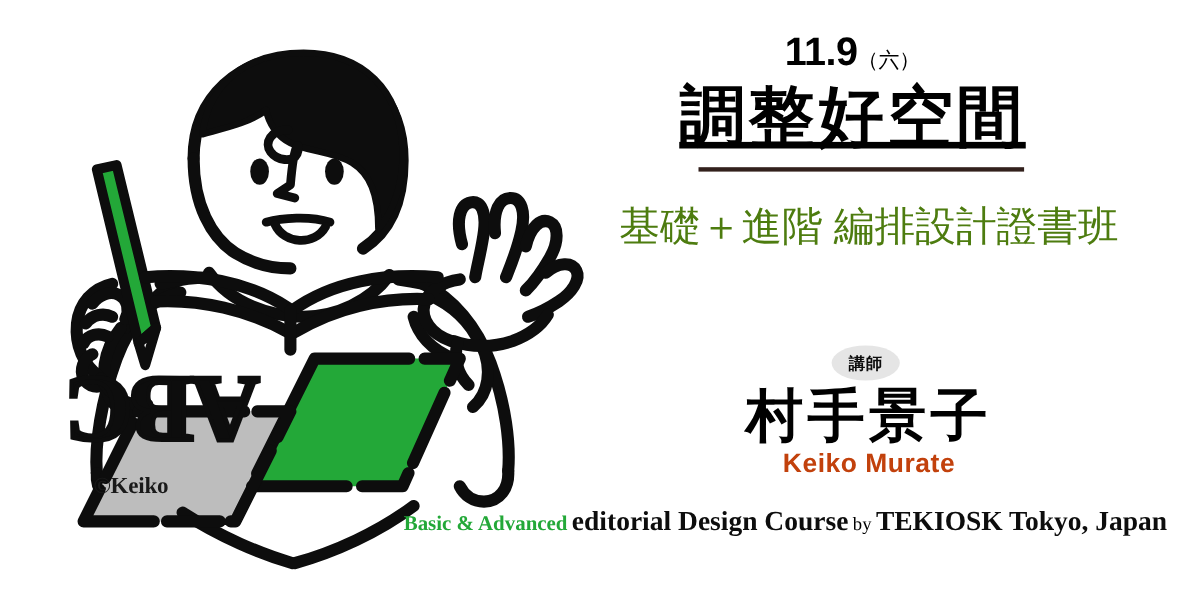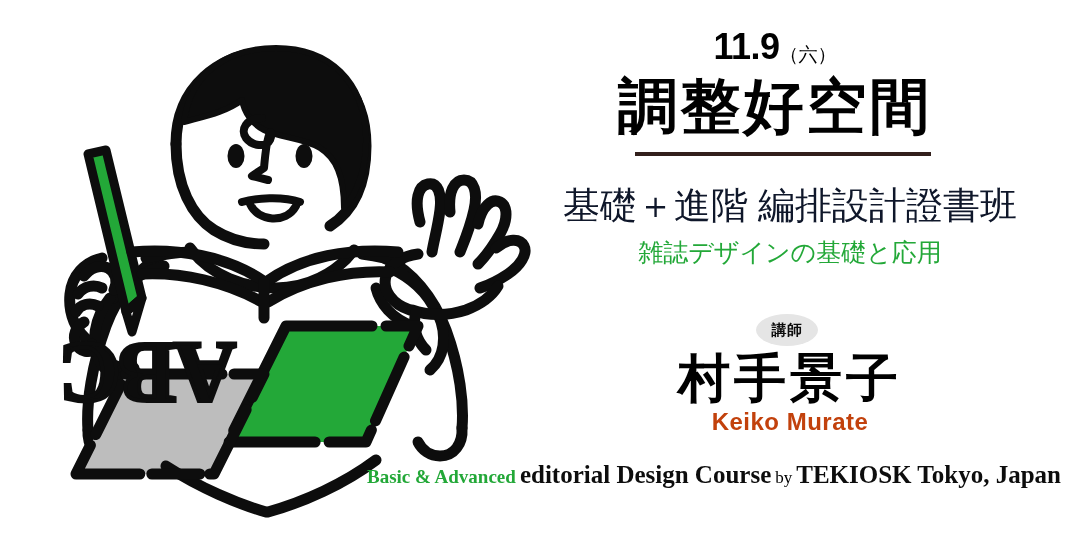--- a/index.html
+++ b/index.html
@@ -80,20 +80,21 @@
     left:0;
     width:470px;
     text-align:center;
     font-family:"DejaVu Sans", sans-serif;
     font-weight:700;
     font-size:60px;
     line-height:1.0;
     letter-spacing:3px;
     color:#000;
     white-space:nowrap;
+    text-decoration:underline;
   }
   .title-rule{
     position:absolute;
     top:152px;
     left:95px;
     width:296px;
     height:4px;
     background:#32201c;
   }
 
@@ -101,21 +102,21 @@
     position:absolute;
     top:186px;
     left:0;
     width:500px;
     text-align:center;
     font-family:"DejaVu Sans", sans-serif;
     font-weight:400;
     font-size:37px;
     line-height:1.1;
     letter-spacing:0px;
-    color:#0f172a;
+    color:#4d7c0f;
     white-space:nowrap;
   }
   .sub-title .gap{display:inline-block;width:10px;}
 
   .sub-title-jp{
     position:absolute;
     top:236px;
     left:0;
     width:500px;
     text-align:center;
@@ -282,36 +283,36 @@
         </g>
 
         <g transform="translate(222,318) rotate(180)">
           <text x="0" y="0" font-family="Liberation Serif, serif" font-size="86" font-weight="700" fill="#0d0d0d" stroke="#0d0d0d" stroke-width="4" letter-spacing="-2">ABC</text>
         </g>
       </g>
     </svg>
   </div>
 
   <div class="credit">
+    <div>©Keiko</div>
   </div>
 
   <div id="content">
 
     <div class="date-line">
       <span class="date-num">11.9</span><span class="date-day">（六）</span>
     </div>
 
     <div class="main-title">調整好空間</div>
     <div class="title-rule"></div>
 
     <div class="sub-title">
       <span>基礎＋進階</span><span class="gap"></span><span>編排設計證書班</span>
     </div>
 
-    <div class="sub-title-jp">雑誌デザインの基礎と応用</div>
 
     <div class="badge">
       <span>講師</span>
     </div>
 
     <div class="instructor-name">村手景子</div>
     <div class="instructor-romaji">Keiko Murate</div>
 
     <div class="footer">
       <span class="f-green">Basic &amp; Advanced</span>

